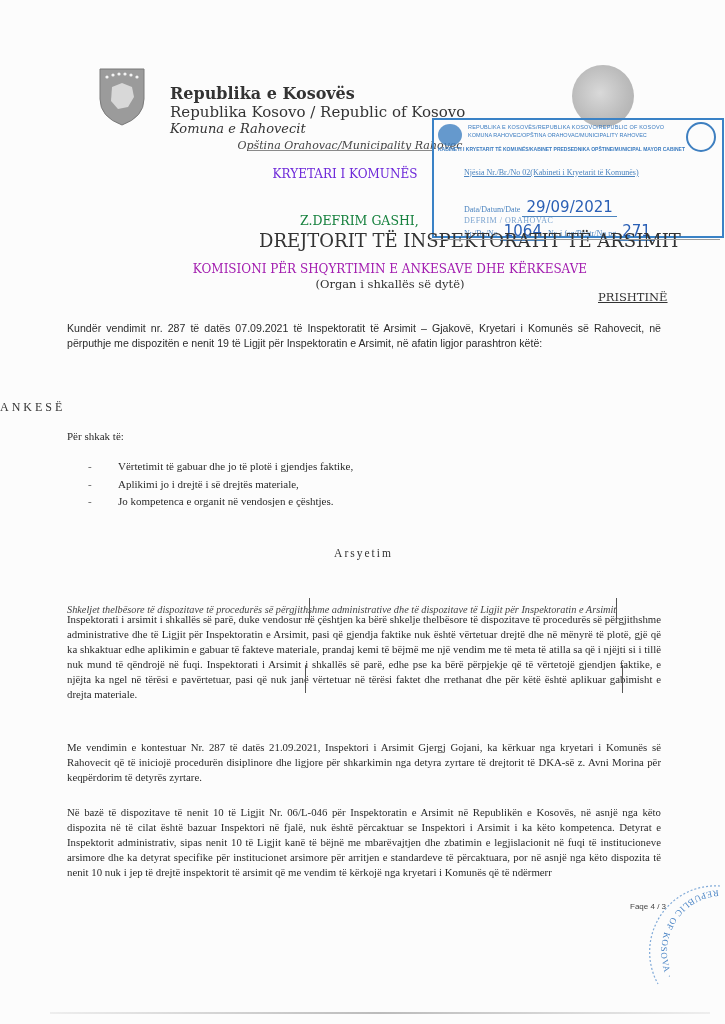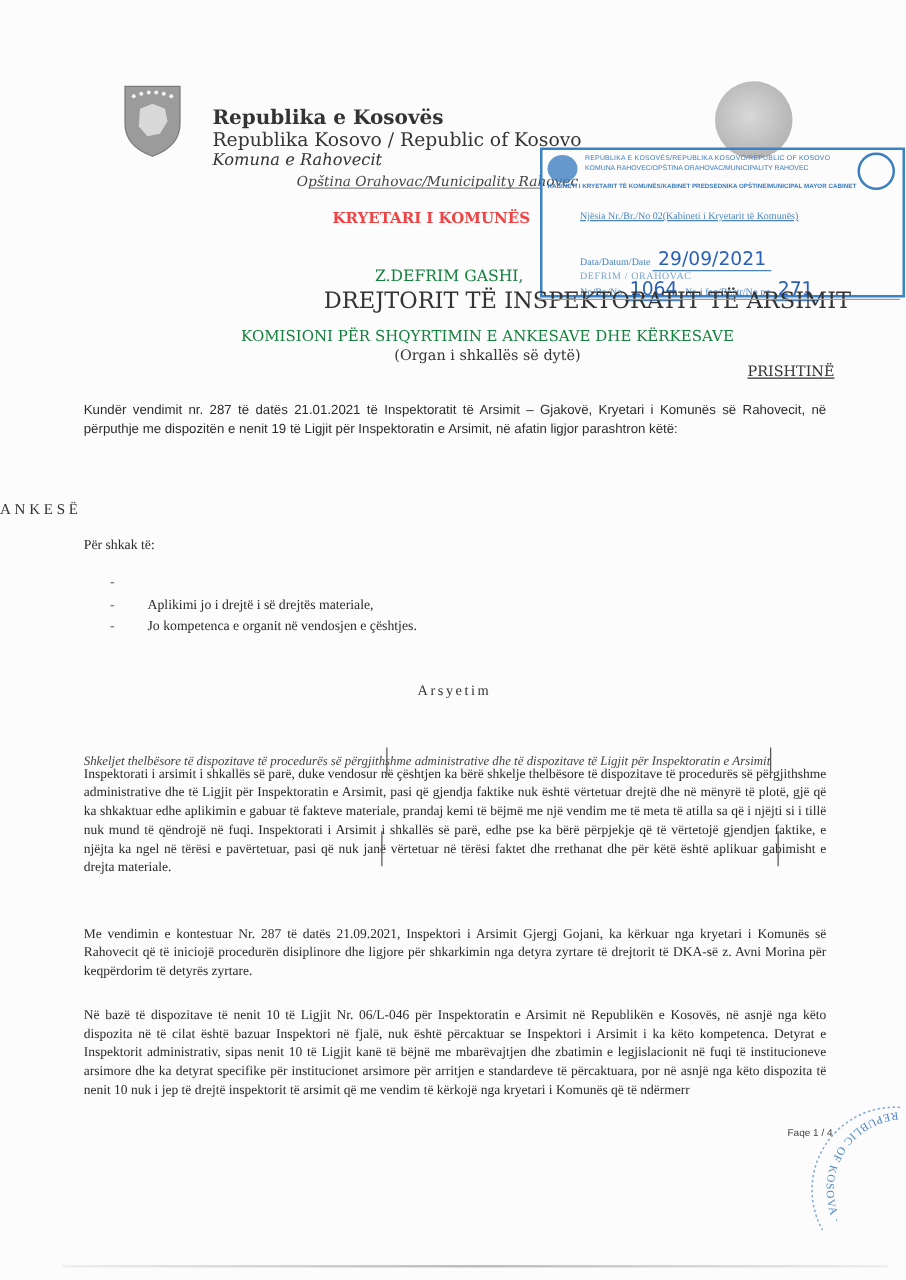--- a/index.html
+++ b/index.html
@@ -13,21 +13,21 @@
     .page { position: absolute; left: 0; top: 0; width: 725px; height: 1024px; background: #fcfcfc; }
     .abs { position: absolute; }
 
     
     .emblem { left: 96px; top: 65px; width: 52px; height: 62px; }
     .hdr { left: 170px; width: 380px; text-align: left; }
     .h1 { top: 84px; font-size: 16px; font-weight: bold; color: #333; }
     .h2 { top: 103px; font-size: 15px; color: #333; }
     .h3 { top: 121px; font-size: 13px; font-style: italic; color: #333; }
     .h4 { top: 139px; font-size: 11px; font-style: italic; color: #444; left: 200px; width: 300px; }
-    .h5 { top: 167px; font-size: 12px; font-weight: bold; color: #ef4444; left: 180px; width: 330px; }
+    .h5 { top: 167px; font-size: 12px; font-weight: normal; color: #6d28d9; left: 180px; width: 330px; }
     .portrait { left: 572px; top: 65px; width: 62px; height: 62px; border-radius: 50%;
       background: radial-gradient(circle at 45% 45%, #d9d9d9 0%, #bdbdbd 55%, #a9a9a9 100%); }
 
     
     .stamp { left: 432px; top: 118px; width: 288px; height: 116px; border: 2px solid #3a82c6; border-left: 2px solid #3a82c6; color: #2f6fb0; }
     .stamp .logo-l { position: absolute; left: 4px; top: 4px; width: 24px; height: 22px; border-radius: 50%; background: #3e7fc0; opacity: .8; }
     .stamp .logo-r { position: absolute; right: 6px; top: 2px; width: 26px; height: 26px; border-radius: 50%; border: 2px solid #3e7fc0; }
     .stamp .t1 { position: absolute; left: 34px; top: 4px; font-size: 5.5px; font-family: "Liberation Sans", sans-serif; color: #3a7bc0; letter-spacing: .2px; white-space: nowrap; }
     .stamp .t2 { position: absolute; left: 34px; top: 12px; font-size: 5.5px; font-family: "Liberation Sans", sans-serif; color: #3a7bc0; white-space: nowrap; }
     .stamp .t3 { position: absolute; left: 4px; top: 26px; font-size: 5px; font-family: "Liberation Sans", sans-serif; color: #3a7bc0; white-space: nowrap; font-weight: bold; }
@@ -36,21 +36,21 @@
     .stamp .r2 { top: 60px; margin-top: 42px; }
     .stamp .r3 { top: 78px; }
     .stamp .r4 { top: 96px; color: #7aa3cf; letter-spacing: .5px; }
     .hand { font-family: "DejaVu Sans", sans-serif; font-size: 15px; color: #2a5fb5; border-bottom: 1px solid #4a83bf; padding: 0 4px; }
 
     .addr1 { left: 300px; top: 213px; font-size: 12.5px; color: #15803d; }
     .addr2 { left: 235px; top: 230px; font-size: 18px; color: #333; margin-left: 24px; }
     .hr { left: 248px; top: 150px; width: 184px; height: 1px; background: #8a8a8a; }
     .hr2 { left: 430px; top: 239px; width: 290px; height: 1px; background: #9a9a9a; }
 
-    .kom1 { left: 180px; top: 262px; width: 420px; text-align: center; font-size: 12px; color: #15803d; }
+    .kom1 { left: 180px; top: 262px; width: 420px; text-align: center; font-size: 12px; color: #a21caf; }
     .kom2 { left: 180px; top: 277px; width: 420px; text-align: center; font-size: 11.5px; color: #333; }
     .prish { left: 598px; top: 290px; font-size: 11.5px; text-decoration: underline; color: #333; }
 
     
     .para { left: 67px; width: 594px; font-size: 10.8px; line-height: 15px; text-align: justify; font-family: "Liberation Serif", serif; color: #2b2b2b; }
     .p-intro { top: 321px; font-family: "Liberation Sans", sans-serif; font-size: 10.6px; }
     .title-ankese { left: 0; width: 725px; top: 400px; text-align: left; font-size: 12px; letter-spacing: 3px; color: #333; font-family: "Liberation Serif", serif; }
     .pershkak { left: 67px; top: 430px; font-size: 11px; font-family: "Liberation Serif", serif; }
     .list { left: 88px; top: 458px; font-size: 11px; font-family: "Liberation Serif", serif; line-height: 17.5px; }
     .list .li { display: flex; }
@@ -113,26 +113,27 @@
     <div class="row r4">DEFRIM / ORAHOVAC</div>
   </div>
 
   <div class="abs addr1">Z.DEFRIM GASHI,</div>
   <div class="abs addr2">DREJTORIT TË INSPEKTORATIT TË ARSIMIT</div>
   <div class="abs hr2"></div>
   <div class="abs kom1">KOMISIONI PËR SHQYRTIMIN E ANKESAVE DHE KËRKESAVE</div>
   <div class="abs kom2">(Organ i shkallës së dytë)</div>
   <div class="abs prish">PRISHTINË</div>
 
-  <div class="abs para p-intro">Kundër vendimit nr. 287 të datës 21.01.2021 të Inspektoratit të Arsimit – Gjakovë, Kryetari i Komunës së Rahovecit, në përputhje me dispozitën e nenit 19 të Ligjit për Inspektoratin e Arsimit, në afatin ligjor parashtron këtë:</div>
+  <div class="abs para p-intro">Kundër vendimit nr. 287 të datës 07.09.2021 të Inspektoratit të Arsimit – Gjakovë, Kryetari i Komunës së Rahovecit, në përputhje me dispozitën e nenit 19 të Ligjit për Inspektoratin e Arsimit, në afatin ligjor parashtron këtë:</div>
   <div class="abs title-ankese">ANKESË</div>
   <div class="abs pershkak">Për shkak të:</div>
   <div class="abs list">
     <div class="li">
         <span class="dash">-</span>
+        <span>Vërtetimit të gabuar dhe jo të plotë i gjendjes faktike,</span>
       </div>
     <div class="li">
         <span class="dash">-</span>
         <span>Aplikimi jo i drejtë i së drejtës materiale,</span>
       </div>
     <div class="li">
         <span class="dash">-</span>
         <span>Jo kompetenca e organit në vendosjen e çështjes.</span>
       </div>
   </div>
@@ -141,21 +142,21 @@
   <div class="abs para p-italic">Shkeljet thelbësore të dispozitave të procedurës së përgjithshme administrative dhe të dispozitave të Ligjit për Inspektoratin e Arsimit</div>
   <div class="abs para p1">Inspektorati i arsimit i shkallës së parë, duke vendosur në çështjen ka bërë shkelje thelbësore të dispozitave të procedurës së përgjithshme administrative dhe të Ligjit për Inspektoratin e Arsimit, pasi që gjendja faktike nuk është vërtetuar drejtë dhe në mënyrë të plotë, gjë që ka shkaktuar edhe aplikimin e gabuar të fakteve materiale, prandaj kemi të bëjmë me një vendim me të meta të atilla sa që i njëjti si i tillë nuk mund të qëndrojë në fuqi. Inspektorati i Arsimit i shkallës së parë, edhe pse ka bërë përpjekje që të vërtetojë gjendjen faktike, e njëjta ka ngel në tërësi e pavërtetuar, pasi që nuk janë vërtetuar në tërësi faktet dhe rrethanat dhe për këtë është aplikuar gabimisht e drejta materiale.</div>
   <div class="abs para p2">Me vendimin e kontestuar Nr. 287 të datës 21.09.2021, Inspektori i Arsimit Gjergj Gojani, ka kërkuar nga kryetari i Komunës së Rahovecit që të iniciojë procedurën disiplinore dhe ligjore për shkarkimin nga detyra zyrtare të drejtorit të DKA-së z. Avni Morina për keqpërdorim të detyrës zyrtare.</div>
   <div class="abs para p3">Në bazë të dispozitave të nenit 10 të Ligjit Nr. 06/L-046 për Inspektoratin e Arsimit në Republikën e Kosovës, në asnjë nga këto dispozita në të cilat është bazuar Inspektori në fjalë, nuk është përcaktuar se Inspektori i Arsimit i ka këto kompetenca. Detyrat e Inspektorit administrativ, sipas nenit 10 të Ligjit kanë të bëjnë me mbarëvajtjen dhe zbatimin e legjislacionit në fuqi të institucioneve arsimore dhe ka detyrat specifike për institucionet arsimore për arritjen e standardeve të përcaktuara, por në asnjë nga këto dispozita të nenit 10 nuk i jep të drejtë inspektorit të arsimit që me vendim të kërkojë nga kryetari i Komunës që të ndërmerr</div>
 
   <div class="abs mark" style="left:309px;top:598px;height:22px"></div>
   <div class="abs mark" style="left:616px;top:598px;height:22px"></div>
   <div class="abs mark" style="left:305px;top:665px;height:28px"></div>
   <div class="abs mark" style="left:622px;top:665px;height:28px"></div>
 
-  <div class="abs pageno">Faqe 1 / 4</div>
+  <div class="abs pageno">Faqe 4 / 3</div>
 
   <svg class="abs seal" viewBox="0 0 100 110">
     <defs>
       <path id="arcp" d="M90 10 A62 62 0 0 0 40 100"></path>
     </defs>
     <path d="M92 6 A66 66 0 0 0 30 104" fill="none" stroke="#7fa9d8" stroke-width="1.2" stroke-dasharray="2 2"></path>
     <text font-size="9" fill="#4d86c6" font-family="Liberation Serif, serif" letter-spacing="1">
       <textPath href="#arcp">REPUBLIC OF KOSOVA · MUNICIPALITY RAHOVEC</textPath>
     </text>
   </svg>

